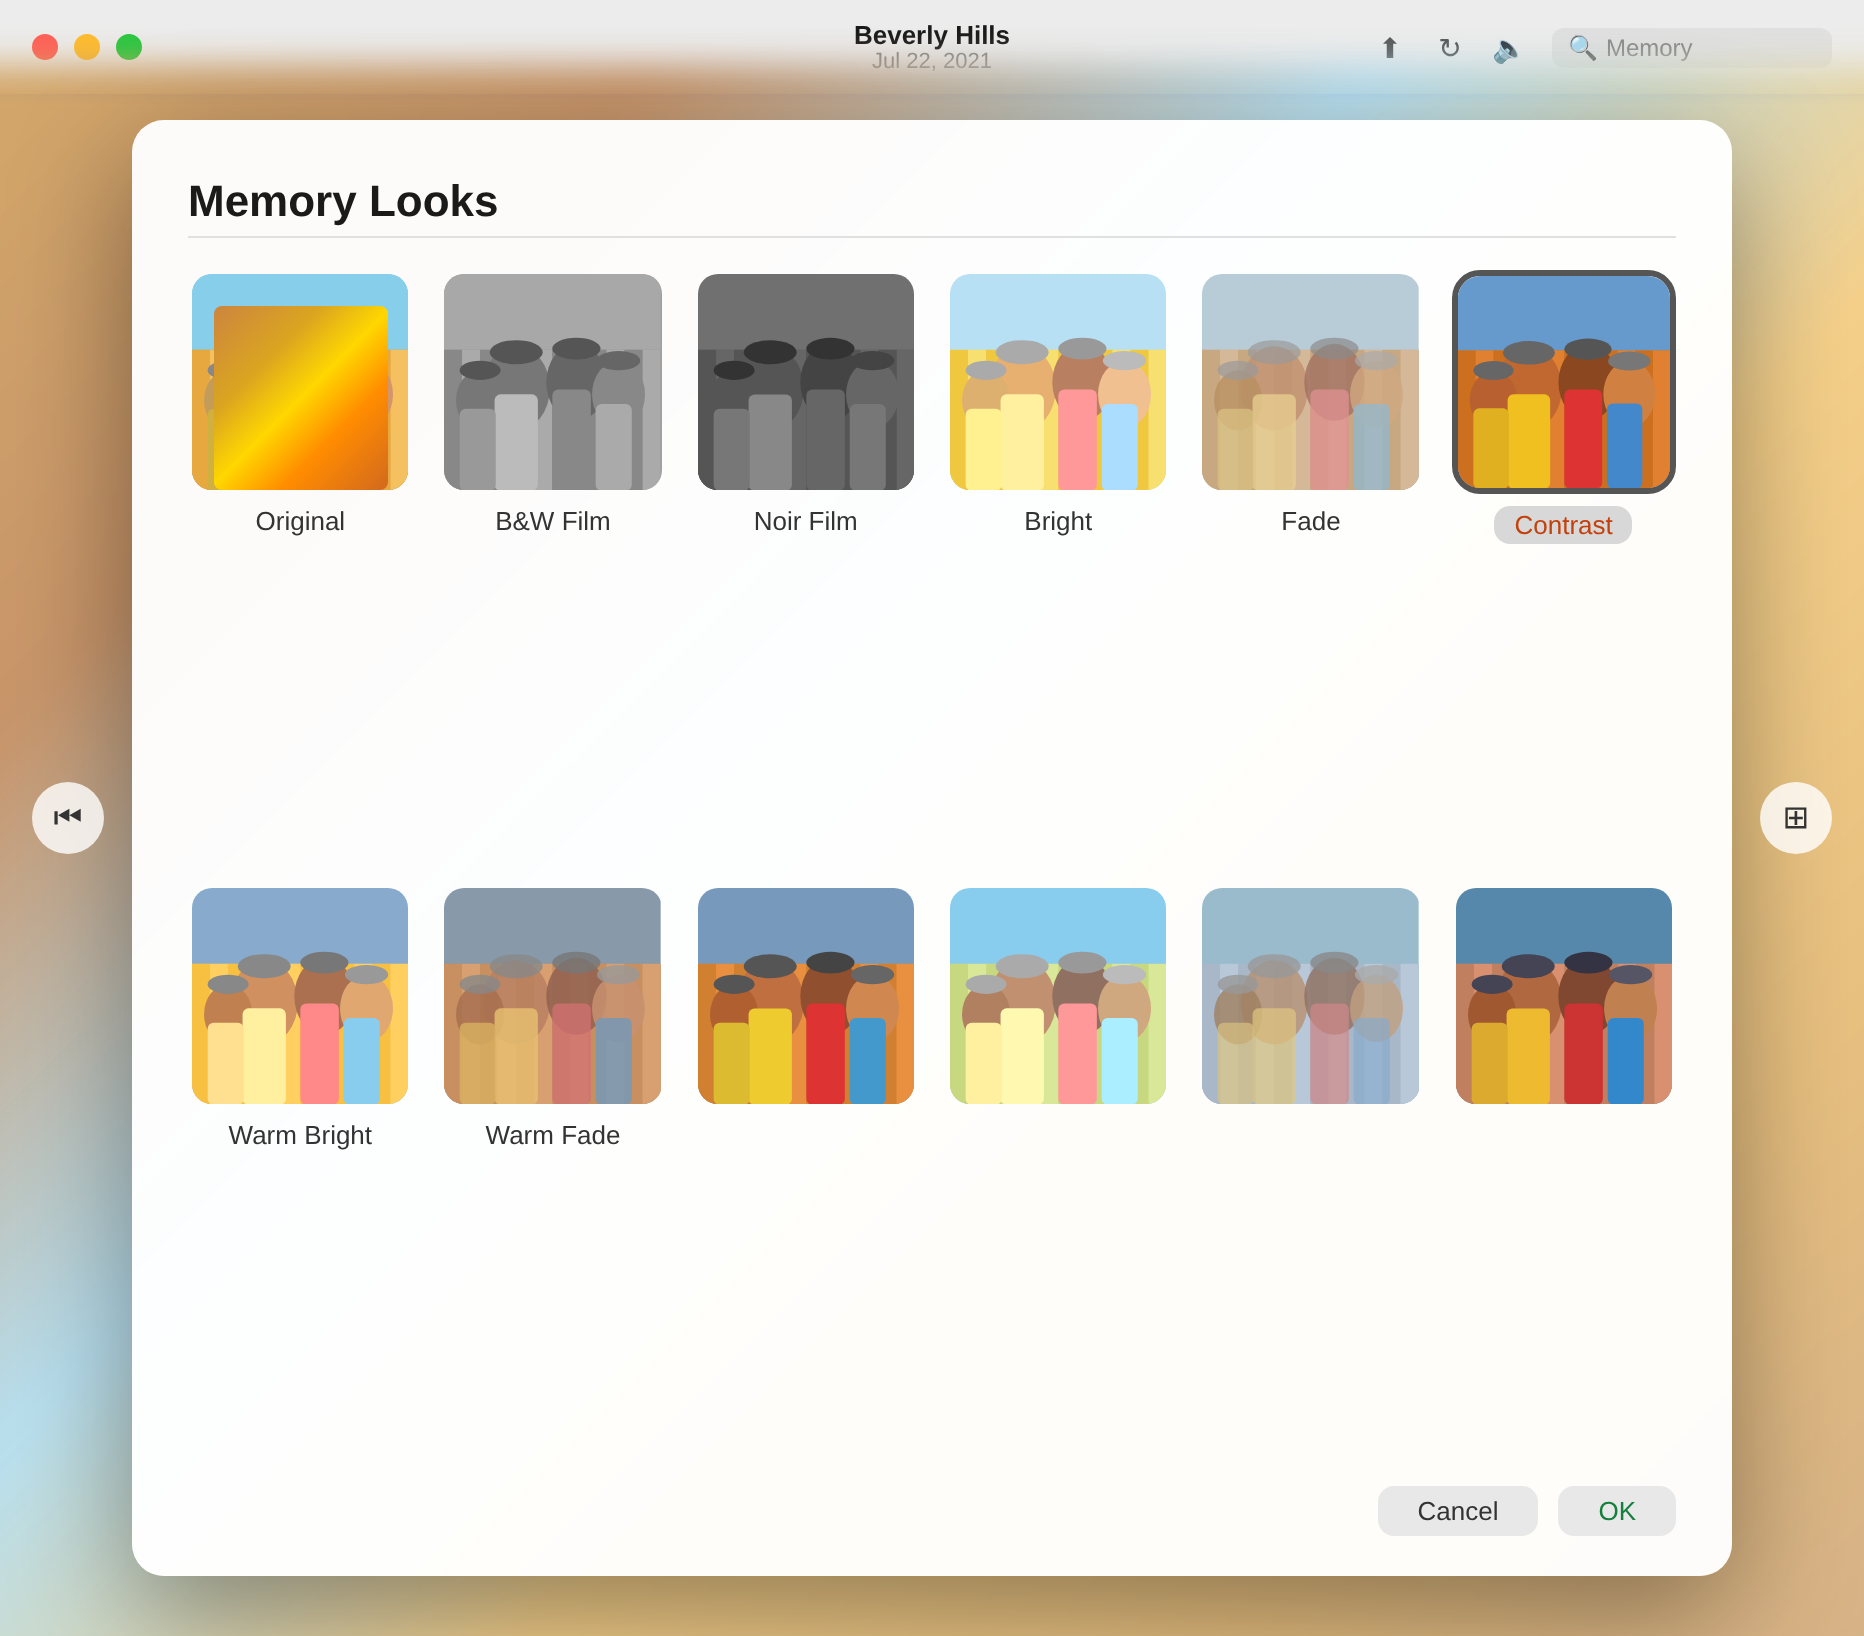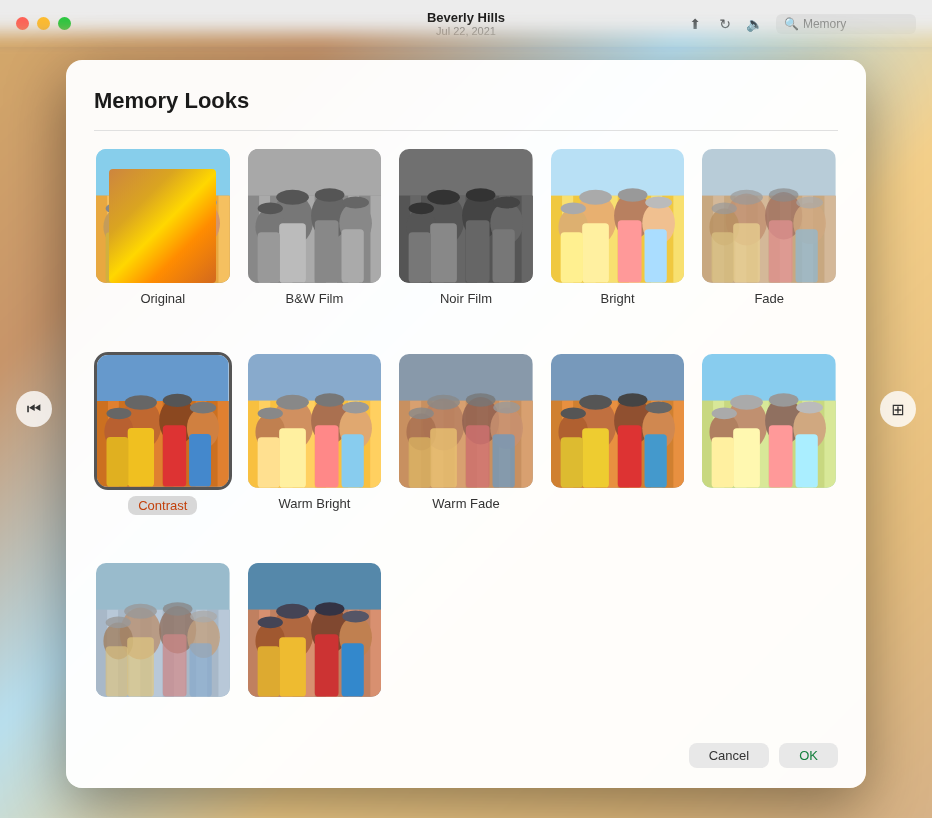--- a/index.html
+++ b/index.html
@@ -110,34 +110,34 @@
       box-shadow: 0 20px 60px rgba(0,0,0,0.4);
       padding: 28px 28px 20px 28px;
       display: flex;
       flex-direction: column;
     }
 
     .modal-title {
       font-size: 22px;
       font-weight: 700;
       color: #1a1a1a;
-      margin-bottom: 16px;
+      margin-bottom: 4px;
     }
 
     .divider {
       width: 100%;
       height: 1px;
       background: #e0e0e0;
       margin-bottom: 16px;
     }
 
     
     .looks-grid {
       display: grid;
-      grid-template-columns: repeat(5, 1fr);
+      grid-template-columns: repeat(6, 1fr);
       gap: 2px 14px;
       flex: 1;
       overflow: hidden;
     }
 
     .look-item {
       display: flex;
       flex-direction: column;
       align-items: center;
       gap: 6px;

